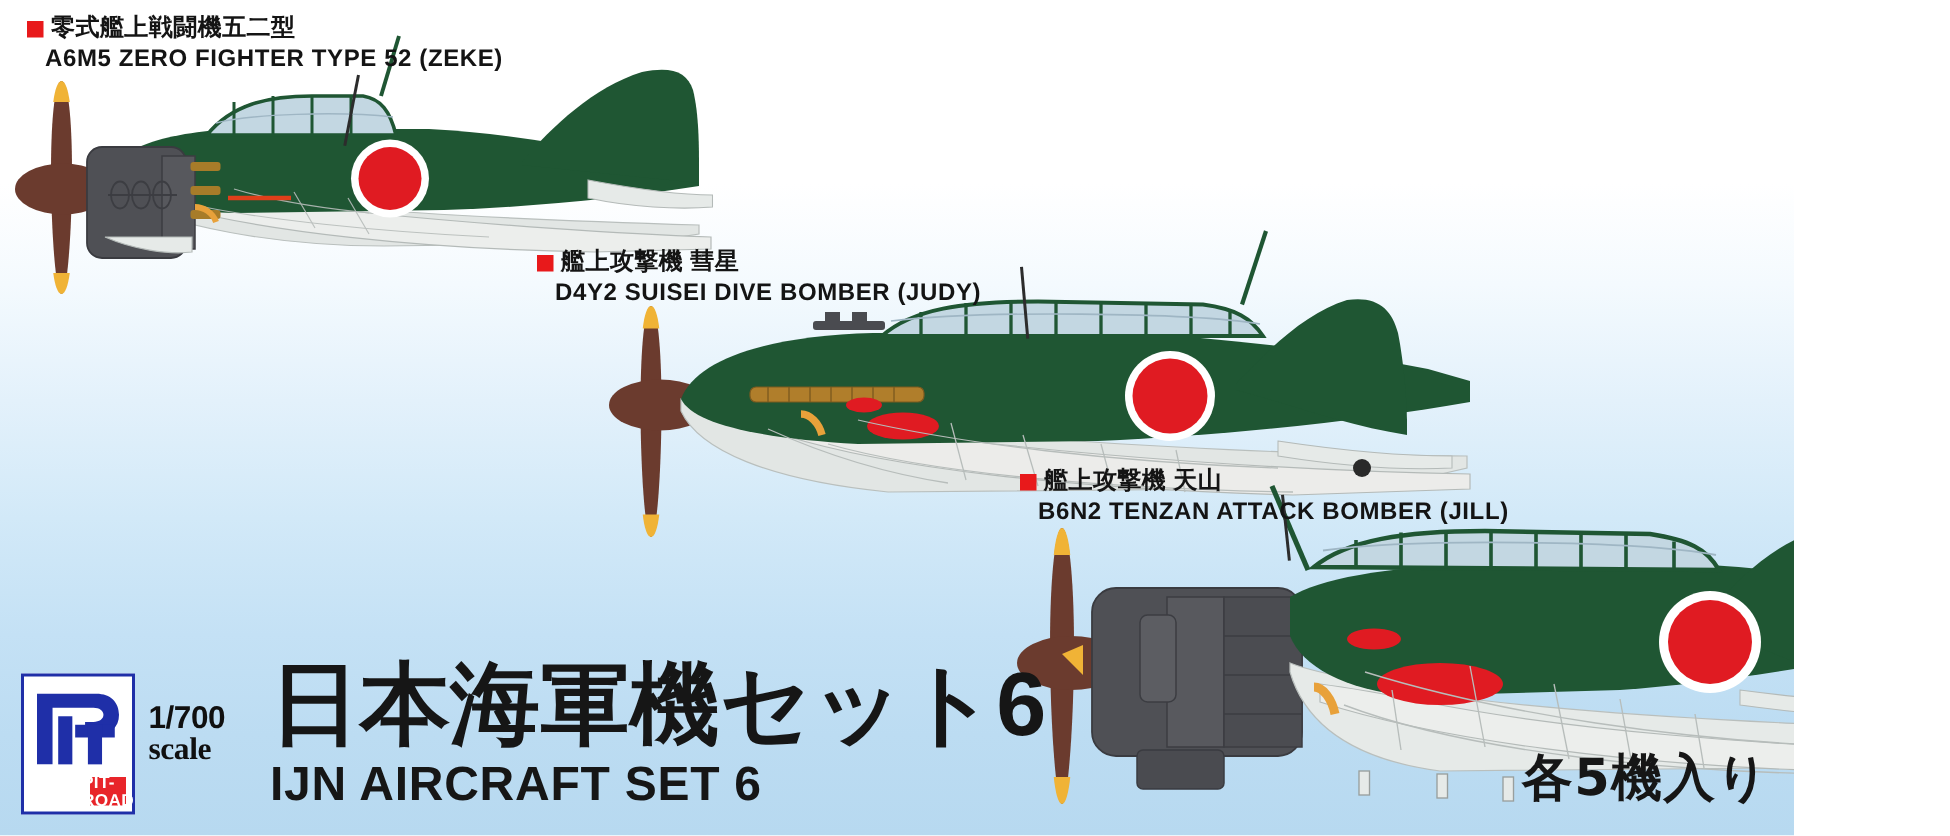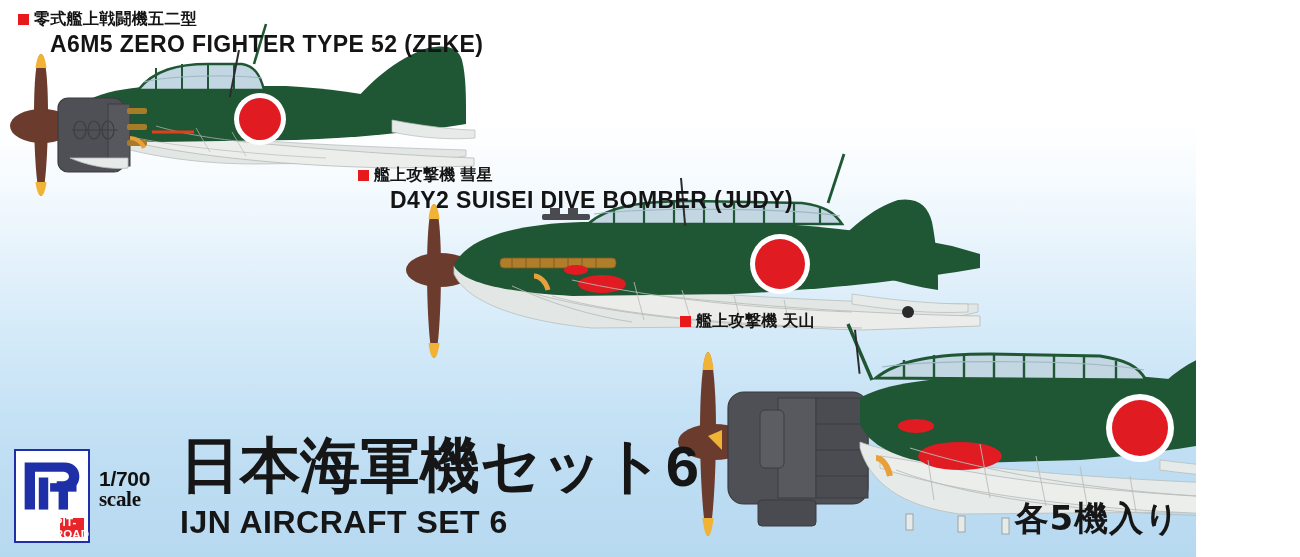--- a/index.html
+++ b/index.html
@@ -42,25 +42,25 @@
   }
   .callout .sq {
     display: inline-block;
     width: 11px;
     height: 11px;
     background: #e8191b;
     margin-right: 5px;
     flex: 0 0 auto;
   }
   .callout .en {
-    font-size: 23px;
+    font-size: 16px;
     font-weight: 700;
     color: #141414;
     letter-spacing: .4px;
-    margin-left: 32px;
+    margin-left: 12px;
     margin-top: 2px;
   }
   .leader {
     position: absolute;
     z-index: 35;
     background: #2c2c2c;
     width: 1.6px;
     transform-origin: top center;
   }
 
@@ -126,21 +126,21 @@
     left: 180px;
     top: 440px;
     z-index: 50;
   }
   #title-jp {
     font-size: 60px;
     font-weight: 700;
     color: #161616;
     line-height: 1;
     letter-spacing: 0px;
-    font-family: Liberation Mono, monospace;
+    font-family: Liberation Sans, sans-serif;
     white-space: nowrap;
   }
   #title-en {
     font-size: 32px;
     font-weight: 700;
     color: #161616;
     line-height: 1;
     margin-top: 6px;
     letter-spacing: .5px;
     font-family: "Liberation Sans", sans-serif;
@@ -399,20 +399,21 @@
       <span>艦上攻撃機 彗星</span>
     </div>
     <div class="en">D4Y2 SUISEI DIVE BOMBER (JUDY)</div>
   </div>
 
   <div class="callout" style="left:680px; top:312px;text-align:right;">
     <div class="jp">
       <span class="sq"></span>
       <span>艦上攻撃機 天山</span>
     </div>
+    <div class="en">B6N2 TENZAN ATTACK BOMBER (JILL)</div>
   </div>
 
   <div id="logo-box">
     <svg id="logo-mark" viewBox="0 0 70 58">
       <path d="M6,4 L48,4 C58,4 64,10 64,19 C64,28 58,33 48,33 L40,33 L40,24 L46,24
                C50,24 53,22 53,19 C53,16 50,14 46,14 L17,14 L17,54 L6,54 Z" fill="#1f2fa8"></path>
       <rect x="21" y="20" width="10" height="34" fill="#1f2fa8"></rect>
       <rect x="33" y="26" width="28" height="9" fill="#1f2fa8"></rect>
       <rect x="42" y="26" width="10" height="28" fill="#1f2fa8"></rect>
     </svg>

